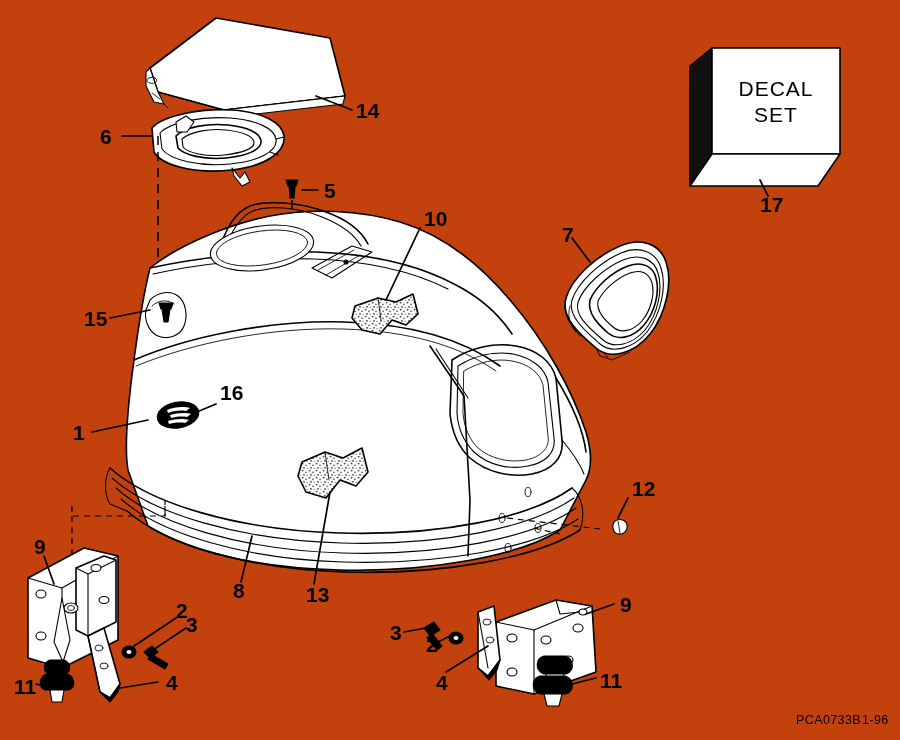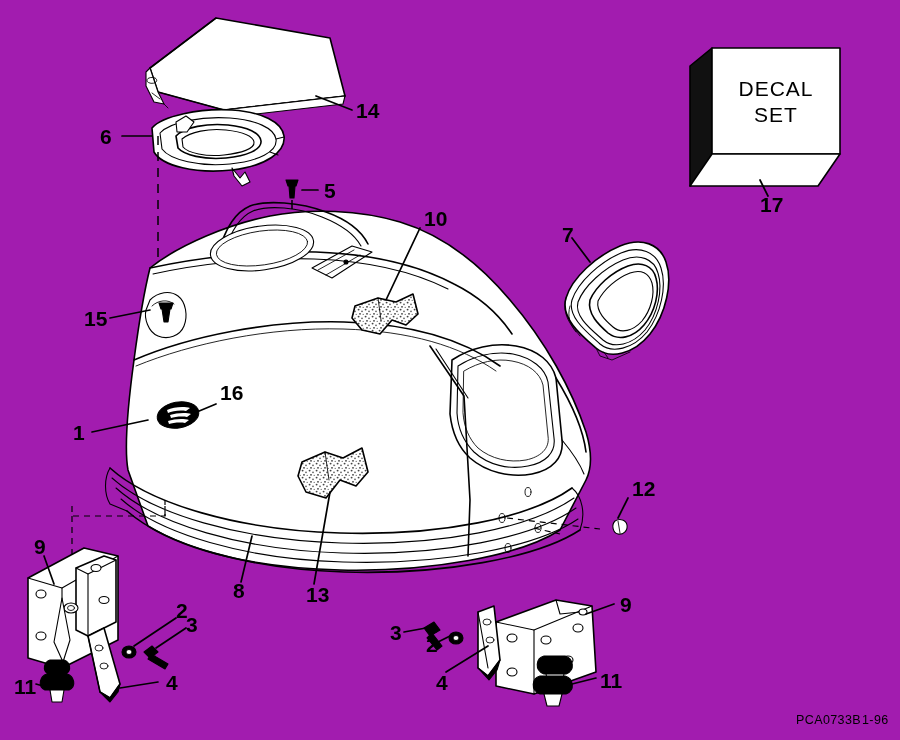--- a/index.html
+++ b/index.html
@@ -10,21 +10,21 @@
   body {
     width: 900px;
     height: 740px;
     font-family: "Liberation Sans", sans-serif;
     overflow: hidden;
   }
   #diagram-root {
     position: relative;
     width: 900px;
     height: 740px;
-    background: #a21caf;
+    background: #c2410c;
   }
   svg#parts-svg {
     position: absolute;
     top: 0;
     left: 0;
     width: 900px;
     height: 740px;
     display: block;
   }
   .ln {

